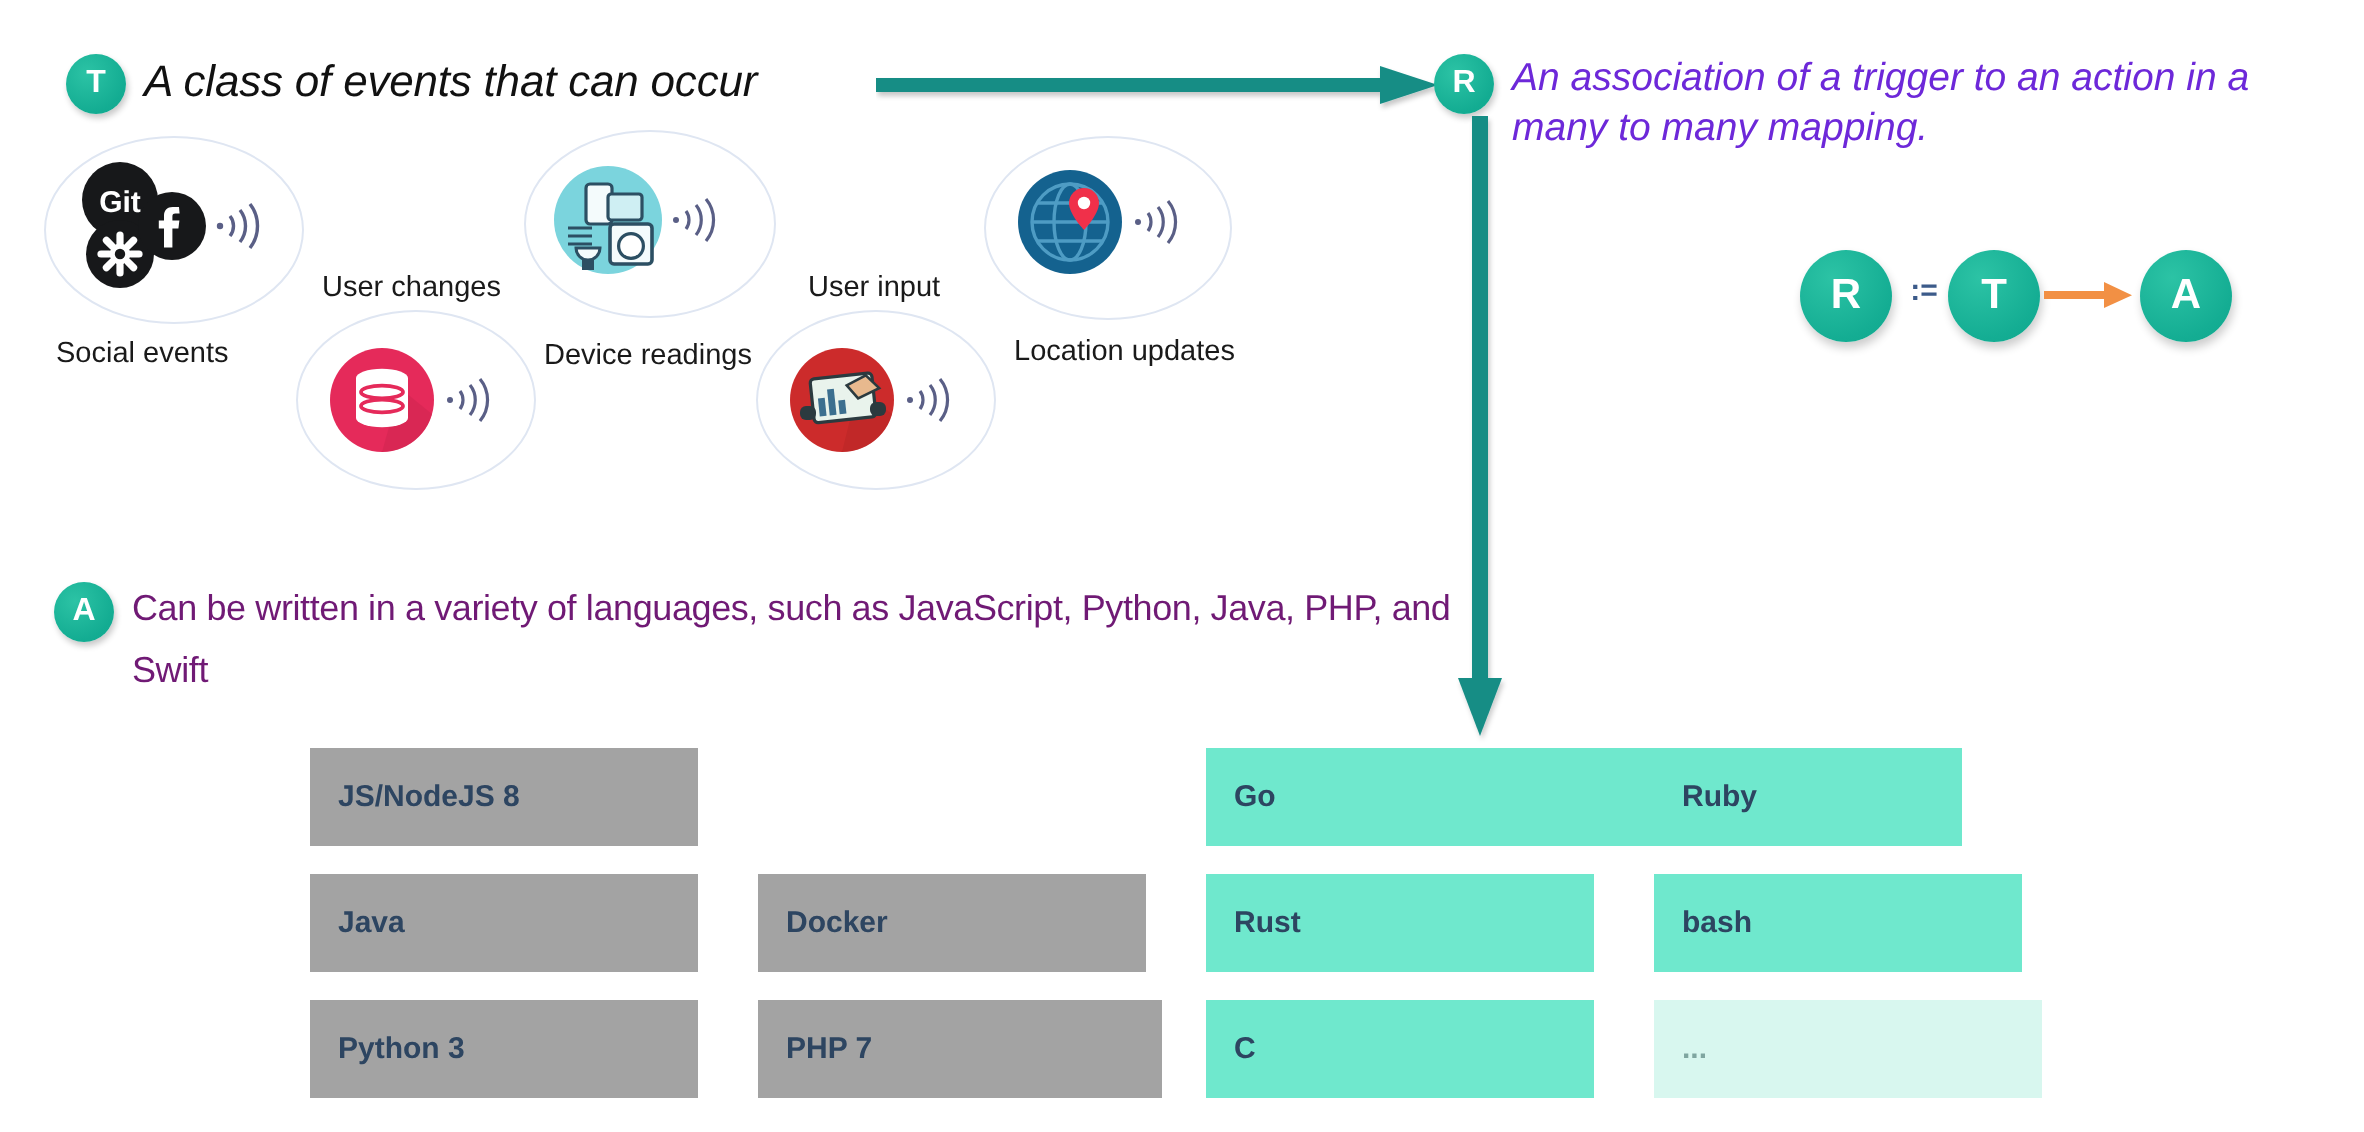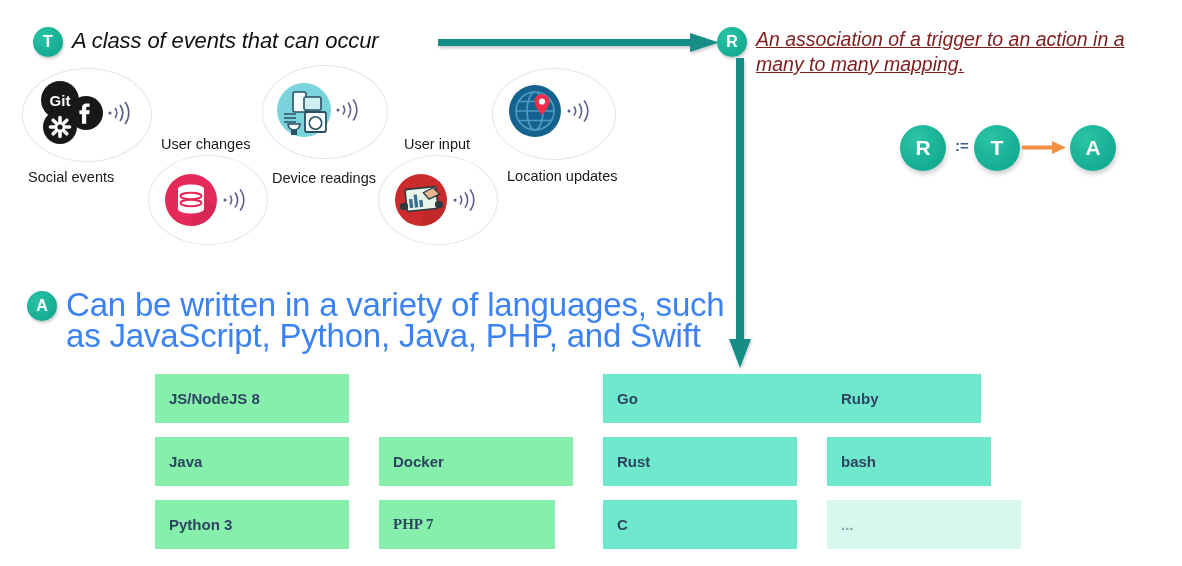--- a/index.html
+++ b/index.html
@@ -21,32 +21,32 @@
   }
 
   
   #t-badge{left:33px;top:27px;width:30px;height:30px;font-size:16px;}
   #t-text{
     left:72px;top:28px;font-size:22px;font-style:italic;color:#111;
     letter-spacing:-0.1px;white-space:nowrap;
   }
   #r-badge{left:717px;top:27px;width:30px;height:30px;font-size:16px;}
   #r-text{
-    left:756px;top:27px;font-size:19.5px;font-style:italic;color:#7f1d1d;
-    line-height:25px;width:420px;text-decoration:underline;
+    left:756px;top:27px;font-size:19.5px;font-style:italic;color:#6d28d9;
+    line-height:25px;width:420px;
   }
 
   
   #h-arrow{left:438px;top:30px;width:285px;height:26px;}
   #v-arrow{left:705px;top:58px;width:70px;height:320px;}
 
   
   #a-badge{left:27px;top:291px;width:30px;height:30px;font-size:16px;}
   #a-text{
-    left:66px;top:289px;font-size:33px;color:#3b82f6;line-height:31px;width:700px;
+    left:66px;top:289px;font-size:18px;color:#701a75;line-height:31px;width:700px;
     letter-spacing:-0.2px;
   }
 
   
   #formula{left:898px;top:117px;width:220px;height:62px;}
   .f-circle{
     position:absolute;width:46px;height:46px;border-radius:50%;top:8px;
     background:radial-gradient(circle at 35% 30%, #2cc3a5 0%, #14ad93 70%, #0fa78d 100%);
     box-shadow:1px 3px 5px rgba(0,0,0,0.20);
     color:#fff;font-size:21px;font-weight:bold;
@@ -72,21 +72,21 @@
   .iconwrap{position:absolute;}
 
   
   #grid{position:absolute;left:155px;top:374px;width:880px;height:182px;}
   .cell{
     position:absolute;height:49px;
     color:#2d4561;font-size:15px;font-weight:bold;
     display:flex;align-items:center;
     padding-left:14px;box-sizing:border-box;
   }
-  .blue{background:#86efac;text-align:right;}
+  .blue{background:#a3a3a3;text-align:right;}
   .teal{background:#6fe8cd;}
   .teal-pale{background:#d8f7ef;}
   .pale-text{color:#7fa6a0;}
 </style>
 </head>
 <body>
 
 <div class="badge" id="t-badge">T</div>
 <div class="abs" id="t-text">A class of events that can occur</div>
 
@@ -266,19 +266,19 @@
 <div class="abs" id="a-text">Can be written in a variety of languages, such as JavaScript, Python, Java, PHP, and Swift</div>
 
 <div id="grid">
   <div class="cell blue" style="left:0px;   top:0px;  width:194px;">JS/NodeJS 8</div>
   <div class="cell teal" style="left:448px; top:0px;  width:230px;">Go</div>
   <div class="cell teal" style="left:672px; top:0px;  width:154px;">Ruby</div>
 
   <div class="cell blue" style="left:0px;   top:63px; width:194px;">Java</div>
   <div class="cell blue" style="left:224px; top:63px; width:194px;">Docker</div>
   <div class="cell teal" style="left:448px; top:63px; width:194px;">Rust</div>
-  <div class="cell teal" style="left:672px; top:63px; width:164px;">bash</div>
+  <div class="cell teal" style="left:672px; top:63px; width:184px;">bash</div>
 
   <div class="cell blue" style="left:0px;   top:126px;width:194px;">Python 3</div>
-  <div class="cell blue" style="left:224px; top:126px;width:176px;font-family:Liberation Serif, serif;">PHP 7</div>
+  <div class="cell blue" style="left:224px; top:126px;width:202px;">PHP 7</div>
   <div class="cell teal" style="left:448px; top:126px;width:194px;">C</div>
   <div class="cell teal-pale pale-text" style="left:672px;top:126px;width:194px;">...</div>
 </div>
 
 </body></html>

